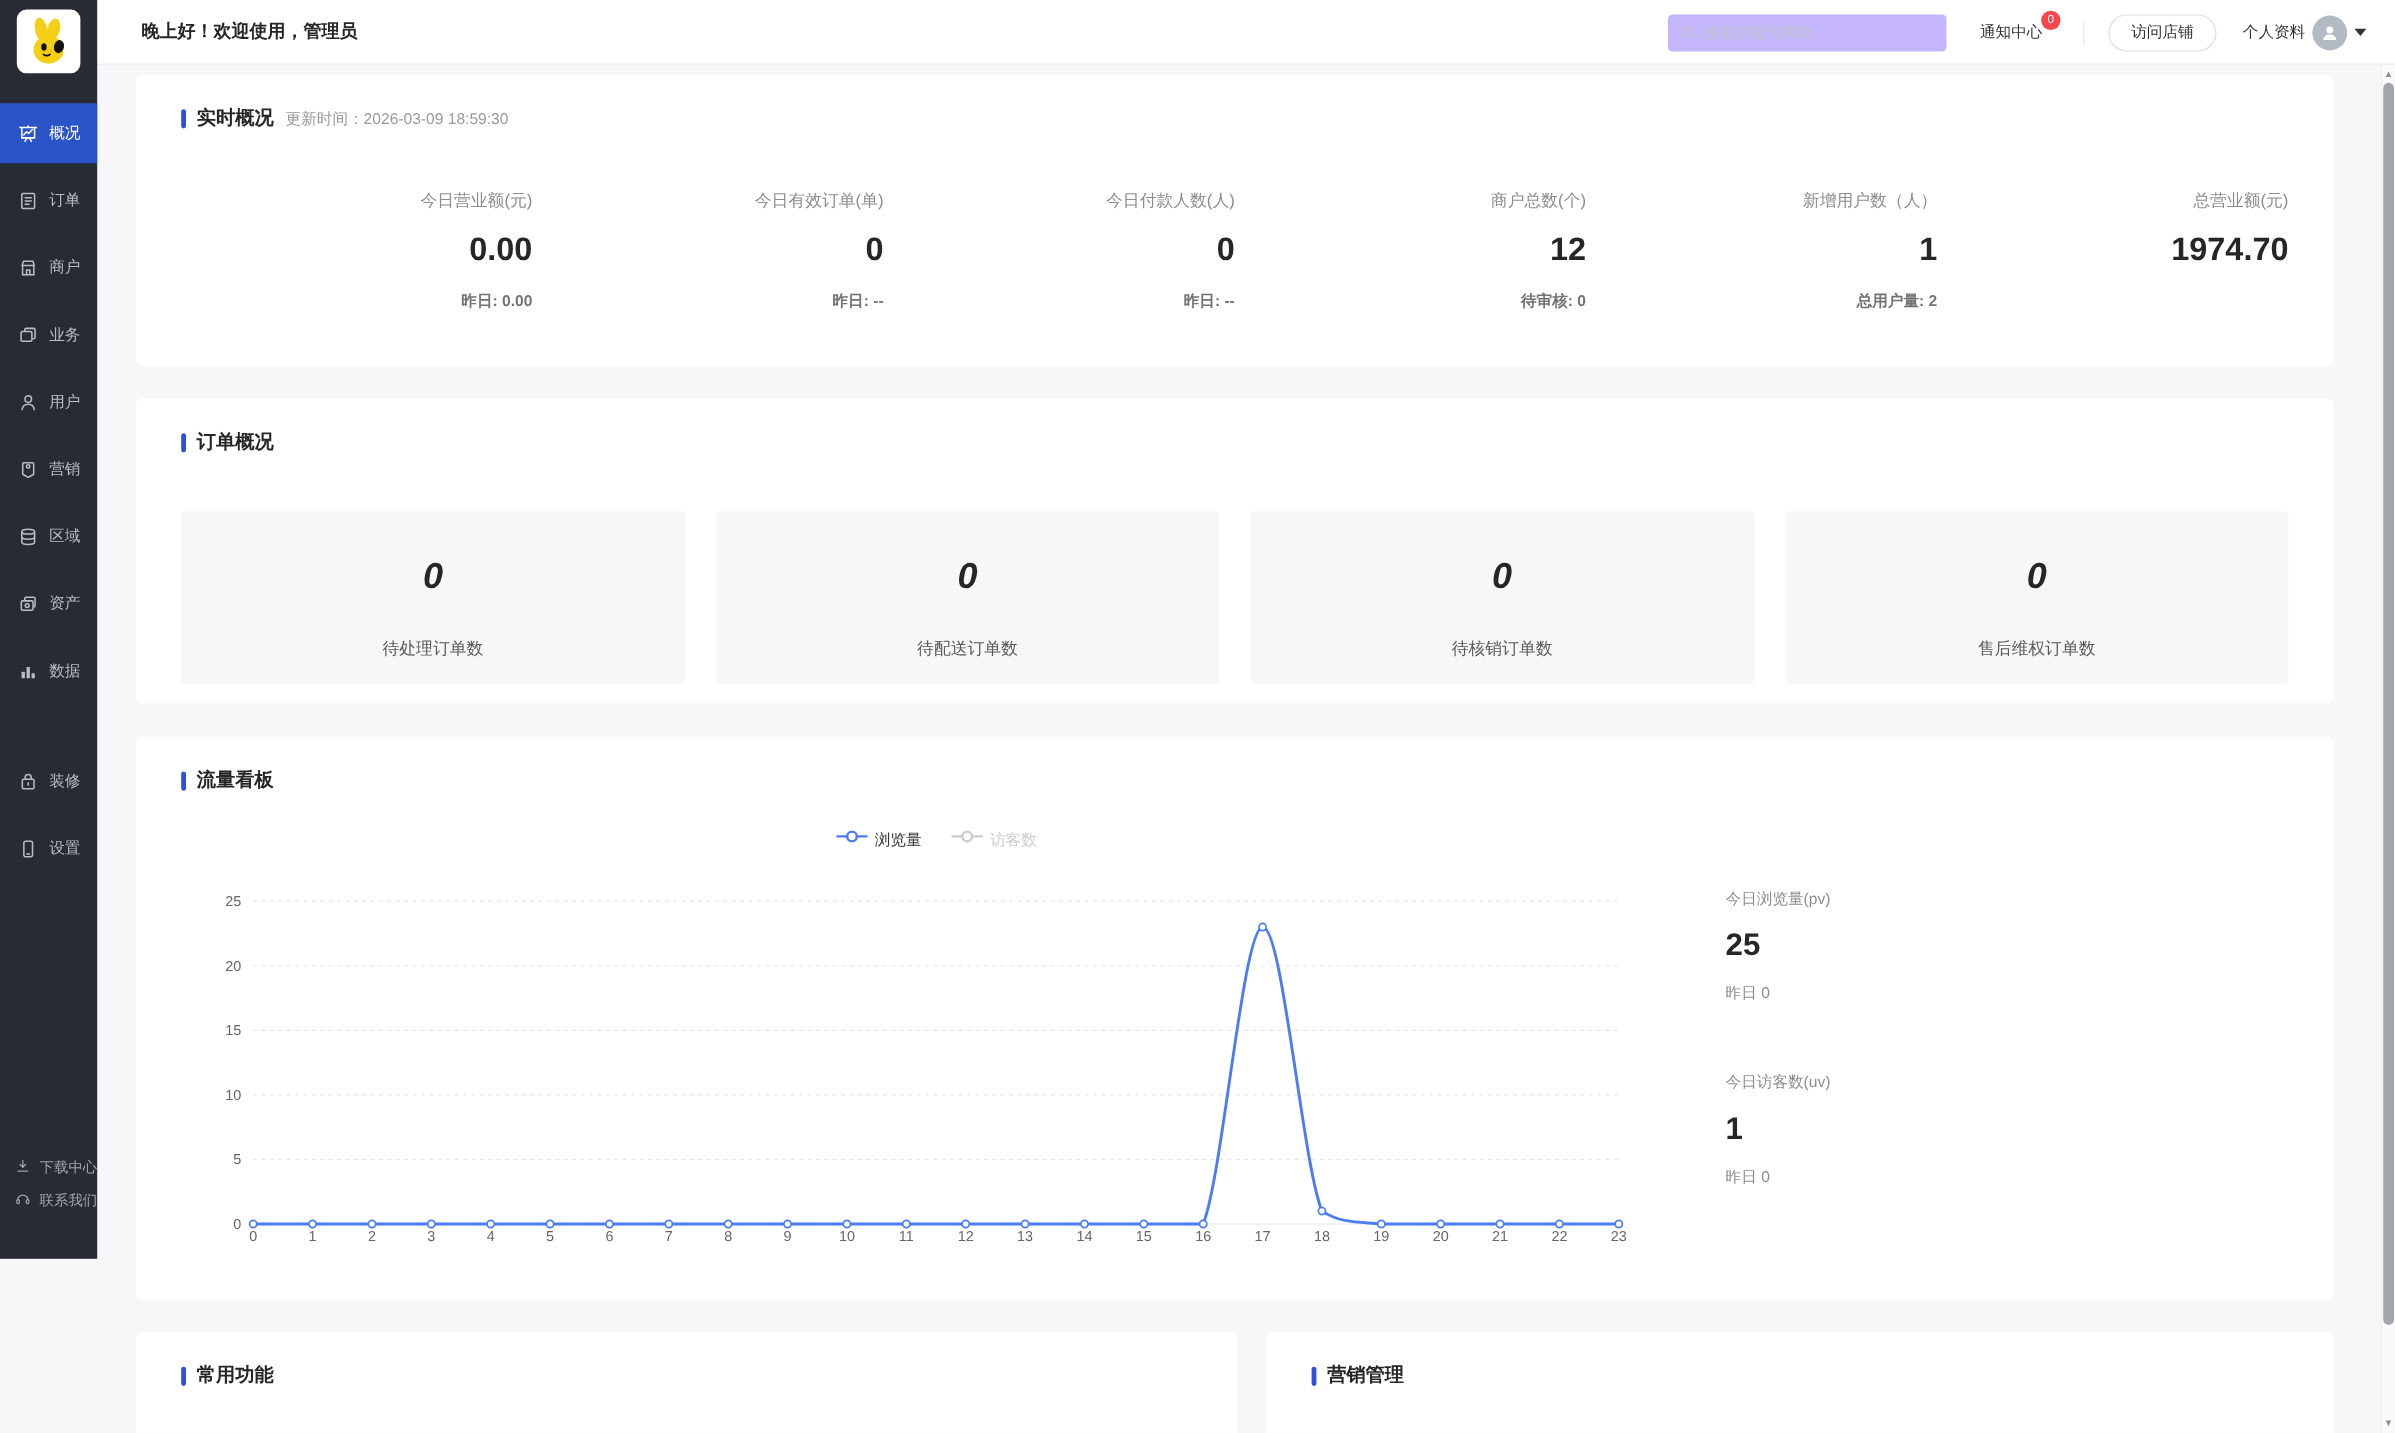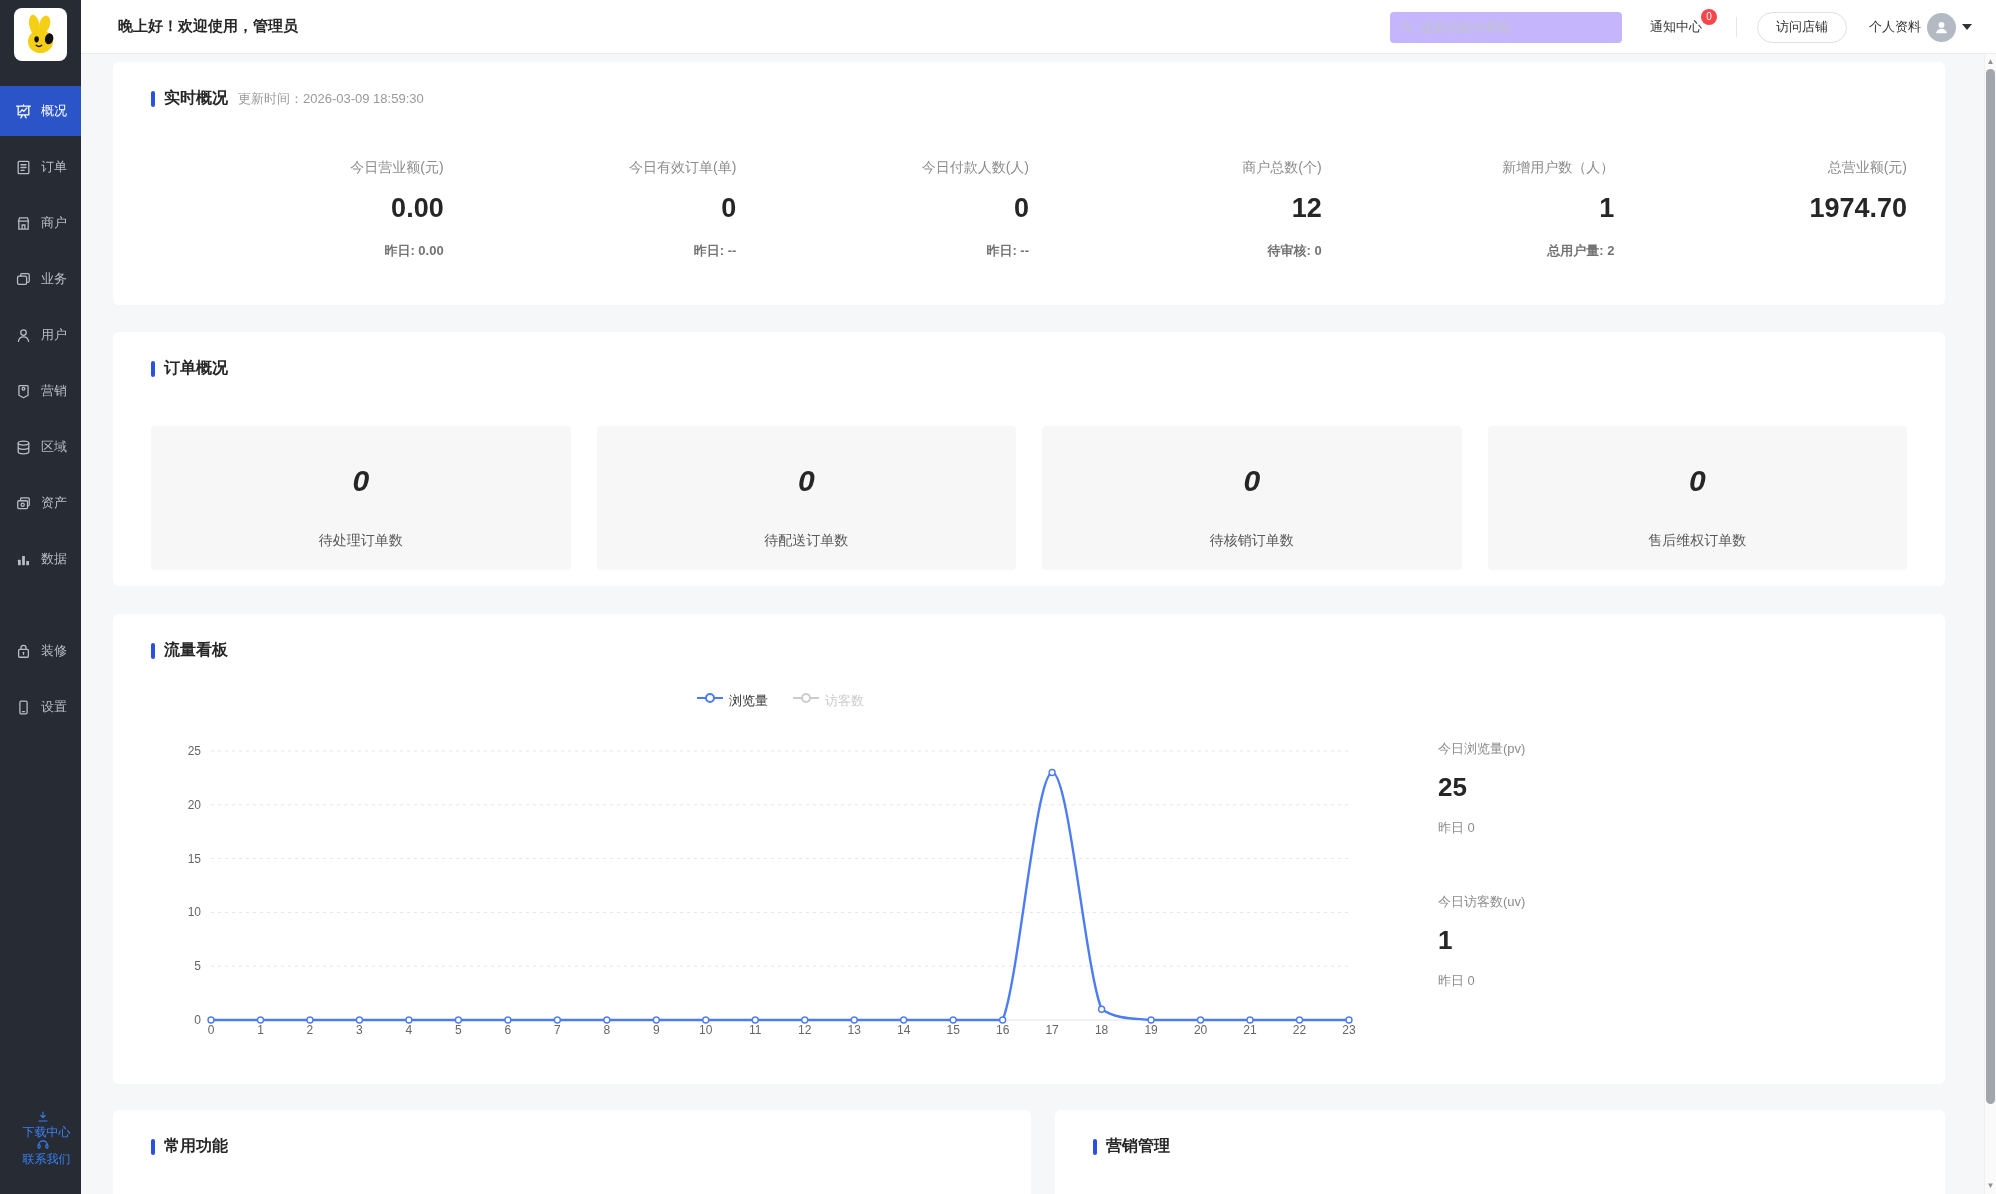--- a/index.html
+++ b/index.html
@@ -1,30 +1,30 @@
 <!DOCTYPE html>
 <html><head>
 <meta charset="utf-8">
 <style>
   * { margin:0; padding:0; box-sizing:border-box; }
   html,body { width:1996px; height:1194px; overflow:hidden; background:#f6f7f9;
     font-family:"Liberation Sans","DejaVu Sans",sans-serif; }
 
   
-  .sidebar { position:absolute; left:0; top:0; width:81px; height:1194px; background:#262b34; z-index:30; }
+  .sidebar { position:absolute; left:0; top:0; width:81px; height:1049px; background:#262b34; z-index:30; }
   .logo-box { position:absolute; left:14px; top:8px; width:53px; height:53px; background:#fff; border-radius:8px;
     display:flex; align-items:center; justify-content:center; }
   .menu { position:absolute; left:0; top:86px; width:81px; }
   .menu-item { width:81px; height:50px; margin-bottom:6px; display:flex; align-items:center; padding-left:15px;
     color:#b9bdc6; font-size:13px; cursor:pointer; }
   .menu-item .mi-icon { width:17px; height:17px; margin-right:9px; display:inline-flex; }
   .menu-item.active { background:#2a54c8; color:#ffffff; }
   .menu-item.group2-first { margin-top:42px; }
   .side-foot { position:absolute; left:0; bottom:30px; width:81px; }
-  .foot-item { display:flex; align-items:center; padding-left:12px; height:27px; color:#3b82f6; font-size:12px; cursor:pointer;flex-direction:column; }
+  .foot-item { display:flex; padding-left:12px; height:27px; color:#a3a3a3; font-size:12px; cursor:pointer; }
   .foot-item .mi-icon { width:14px; height:14px; margin-right:7px; display:inline-flex; }
 
   
   .header { position:absolute; left:81px; top:0; width:1915px; height:54px; background:#fff;
     border-bottom:1px solid #ececee; z-index:20; display:flex; align-items:center; }
   .greeting { margin-left:37px; font-size:15px; font-weight:bold; color:#262626; }
   .header-right { position:absolute; right:24px; top:0; height:54px; display:flex; align-items:center; }
   .search-box { width:232px; height:31px; background:#c4b5fd; border-radius:4px; display:flex; align-items:center;
     padding:0 10px; margin-right:28px; }
   .search-box svg { flex:0 0 auto; }

